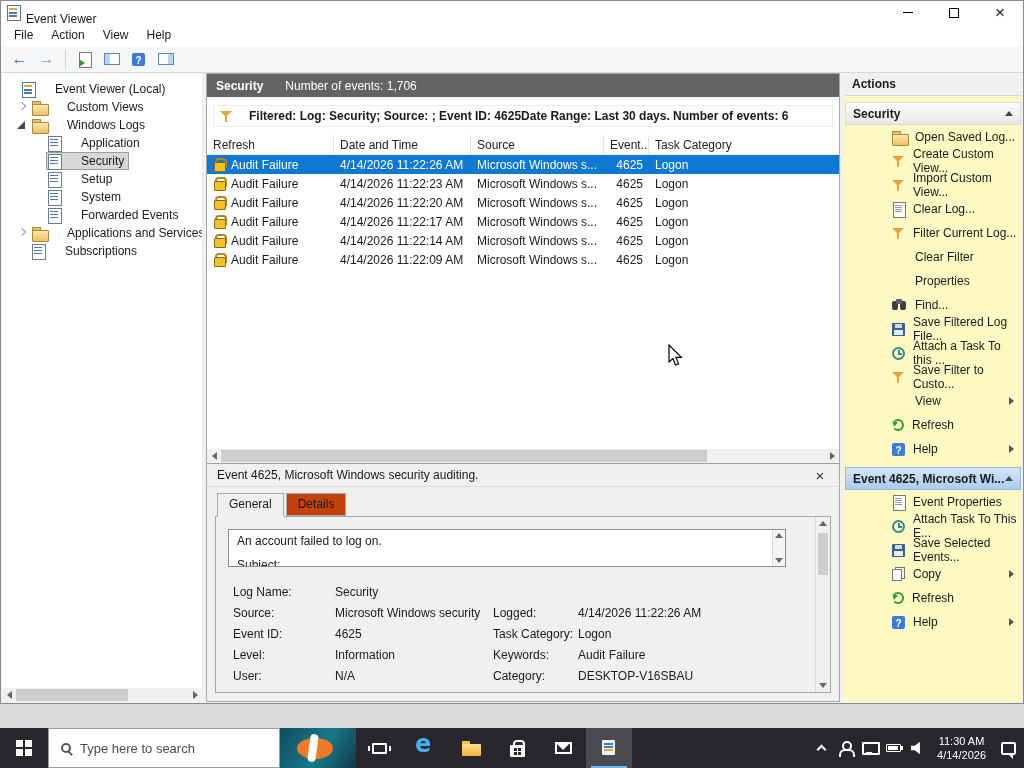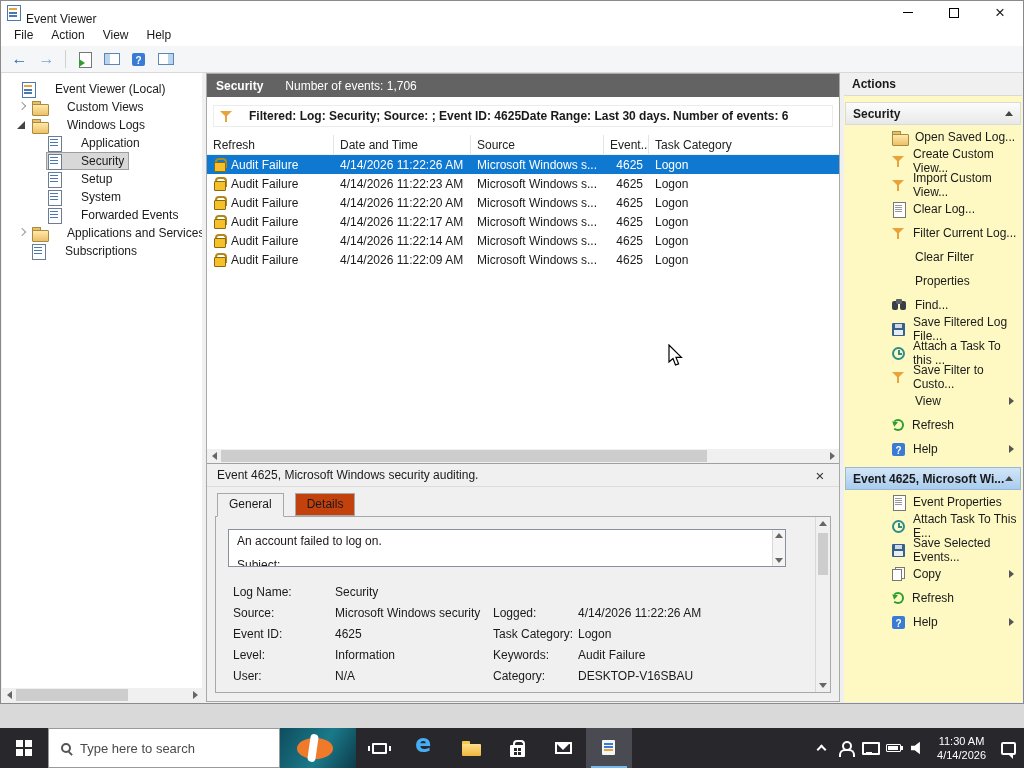--- a/index.html
+++ b/index.html
@@ -72,21 +72,21 @@
   .lvr.sel { background:#0f78d0; color:#fff; }
   .lvr .kw { margin-left:6px; }
   .lv-space { flex:1; background:#fff; }
   .center .hscroll.center-h { position:static; flex:none; }
 
   
   .detail { flex:none; height:238px; background:#f0f0f0; border-top:1px solid #a0a0a0; display:flex; flex-direction:column; }
   .detail-title { height:23px; flex:none; display:flex; align-items:center; padding:0 10px; border-bottom:1px solid #dcdcdc; }
   .dclose { margin-left:auto; width:18px; text-align:center; }
   .dclose::before { content:"\00D7"; font-size:15px; color:#333; }
-  .tabs { flex:none; display:flex; padding:6px 0 0 10px; position:relative; z-index:2;gap:9px; }
+  .tabs { flex:none; display:flex; padding:6px 0 0 10px; position:relative; z-index:2; }
   .tab { padding:3px 11px 4px; border:1px solid #a8a8a8; background:#c2410c; margin-right:2px; align-self:flex-end; }
   .tab.active { background:#f0f0f0; border-bottom-color:#f0f0f0; margin-bottom:-1px; padding-bottom:5px; }
   .detail-body { position:relative; flex:1; margin:0 8px 8px; border:1px solid #a8a8a8; background:#f0f0f0; overflow:hidden; }
   .msgbox { position:relative; margin:12px 44px 0 12px; height:38px; background:#fff; border:1px solid #8a9099; padding:4px 20px 0 8px; overflow:hidden; }
   .msgline { line-height:15px; }
   .subj { margin-top:9px; }
   .minibar { position:absolute; right:0; top:0; bottom:0; width:13px; background:#f4f4f4; border-left:1px solid #d8d8d8;
              display:flex; flex-direction:column; justify-content:space-between; align-items:center; padding:3px 0; }
   .tri { width:0; height:0; border-left:4px solid transparent; border-right:4px solid transparent; }
   .tri.up { border-bottom:5px solid #666; } .tri.down { border-top:5px solid #666; }

